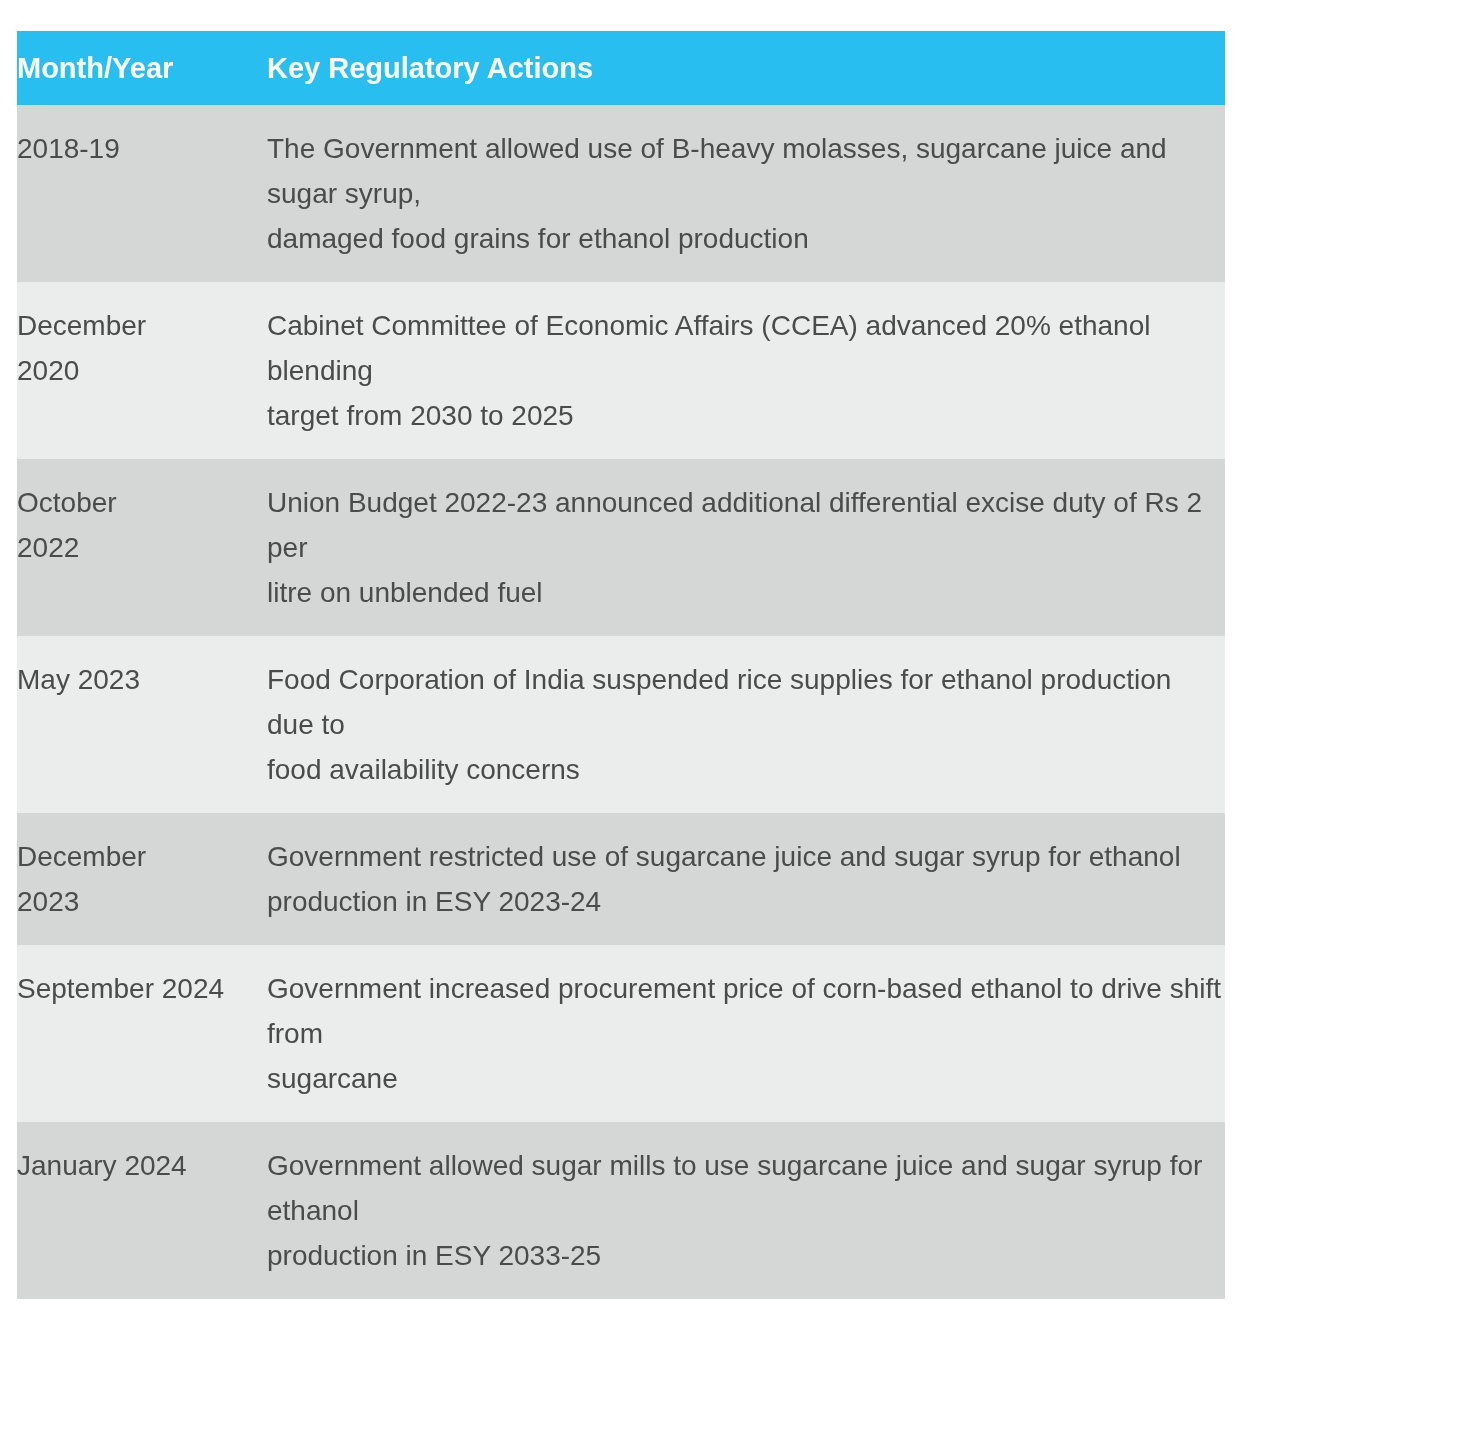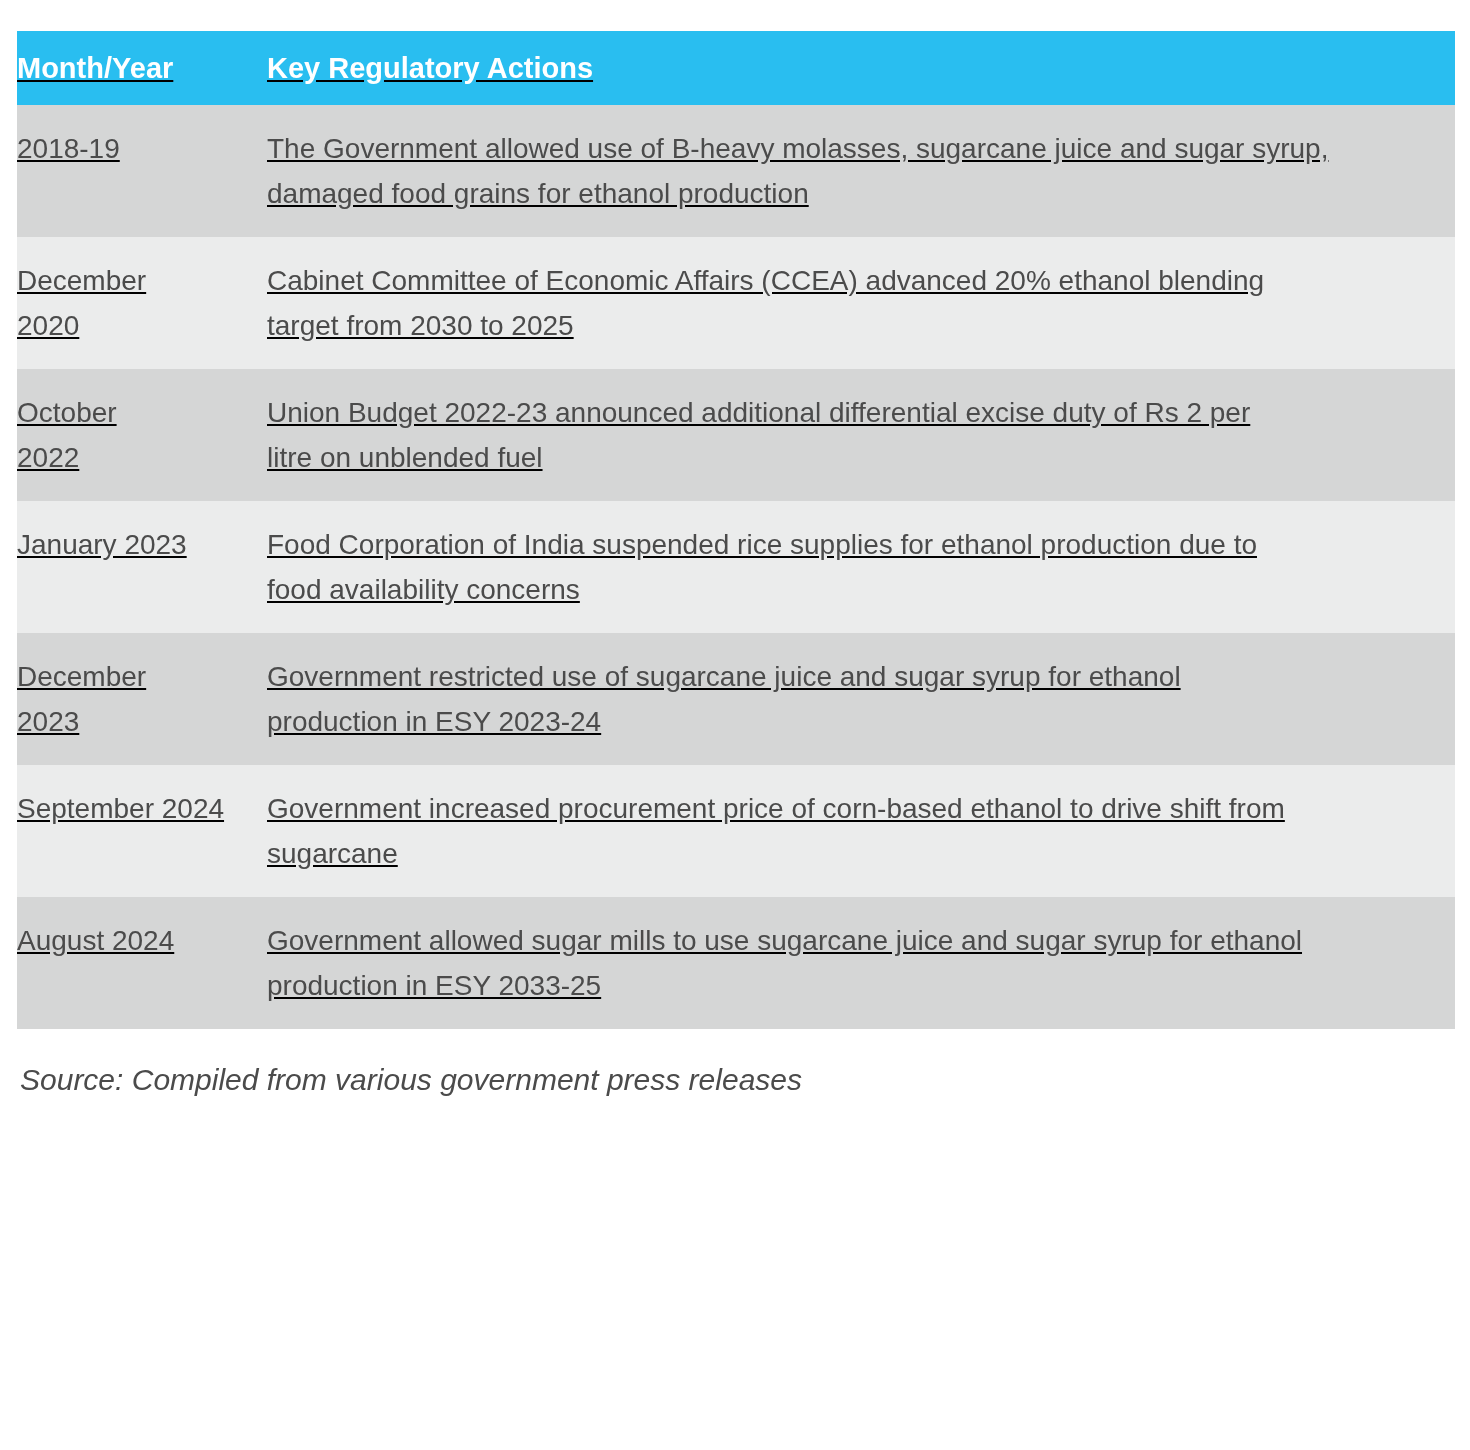--- a/index.html
+++ b/index.html
@@ -20,22 +20,21 @@
     width: 1470px;
     min-height: 1450px;
     font-family: "Liberation Sans", sans-serif;
   }
   .page {
     padding: 31px 15px 0 17px;
   }
   table.reg-table {
     border-collapse: collapse;
     table-layout: fixed;
-    width: 1438px;
-    text-decoration: underline;
+    width: 1208px;
   }
   table.reg-table th {
     background: var(--header-bg);
     color: var(--header-text);
     font-weight: bold;
     font-size: 29px;
     line-height: 34px;
     text-align: left;
     padding: 20px 0;
     vertical-align: middle;
@@ -95,37 +94,36 @@
           <td class="col-action">Cabinet Committee of Economic Affairs (CCEA) advanced 20% ethanol blending
 target from 2030 to 2025</td>
         </tr>
         <tr>
           <td class="col-date">October
 2022</td>
           <td class="col-action">Union Budget 2022-23 announced additional differential excise duty of Rs 2 per
 litre on unblended fuel</td>
         </tr>
         <tr>
-          <td class="col-date">January 2023</td>
+          <td class="col-date">May 2023</td>
           <td class="col-action">Food Corporation of India suspended rice supplies for ethanol production due to
 food availability concerns</td>
         </tr>
         <tr>
           <td class="col-date">December
 2023</td>
           <td class="col-action">Government restricted use of sugarcane juice and sugar syrup for ethanol
 production in ESY 2023-24</td>
         </tr>
         <tr>
           <td class="col-date">September 2024</td>
           <td class="col-action">Government increased procurement price of corn-based ethanol to drive shift from
 sugarcane</td>
         </tr>
         <tr>
-          <td class="col-date">August 2024</td>
+          <td class="col-date">January 2024</td>
           <td class="col-action">Government allowed sugar mills to use sugarcane juice and sugar syrup for ethanol
 production in ESY 2033-25</td>
         </tr>
       </tbody>
   </table>
 
-  <p class="source">Source: Compiled from various government press releases</p>
 </div>
 
 </body></html>

